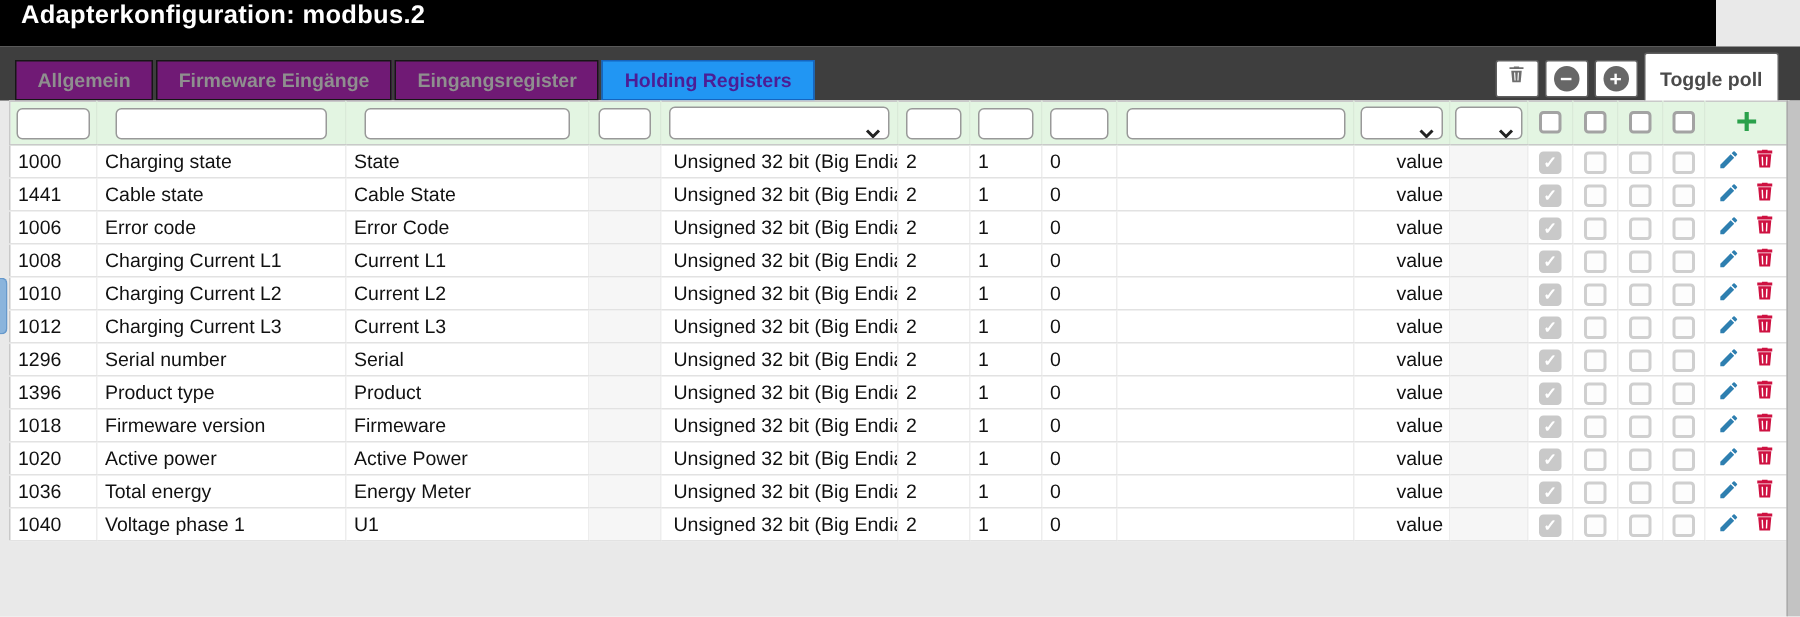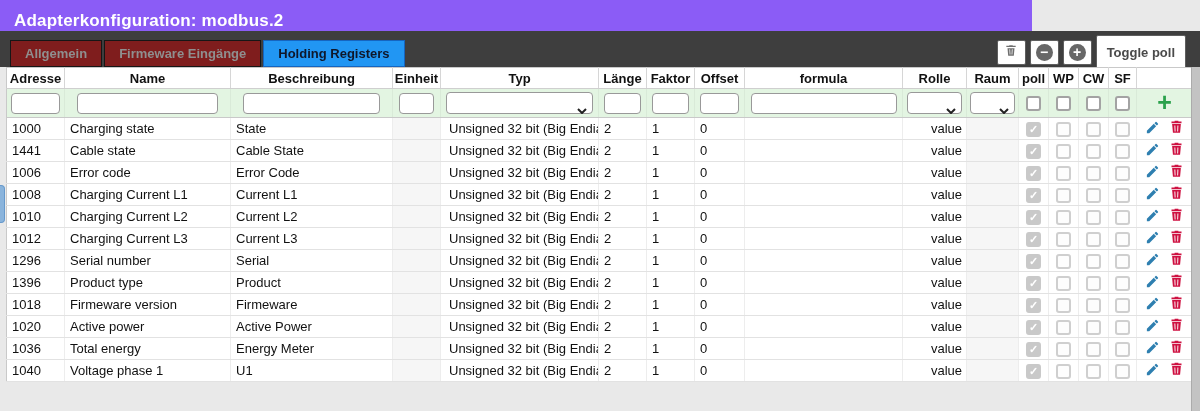--- a/index.html
+++ b/index.html
@@ -1,32 +1,32 @@
 <!DOCTYPE html>
 <html><head>
 <meta charset="utf-8">
 <style>
   * { margin:0; padding:0; box-sizing:border-box; }
   html,body { width:1200px; height:411px; overflow:hidden; background:#e9e9e9;
               font-family:"Liberation Sans", sans-serif; }
   .app { position:relative; width:1200px; height:411px; }
 
   
-  .titlebar { position:absolute; top:0; left:0; width:1032px; height:31px;
-              background:#8b5cf6; display:flex; align-items:flex-end; padding-left:14px; }
+  .titlebar { position:absolute; top:0; left:0; width:1144px; height:31px;
+              background:#000000; display:flex; align-items:flex-start; padding-left:14px; }
   .titlebar .title { color:#fff; font-size:17px; font-weight:bold; letter-spacing:.2px; }
 
   
   .tabbar { position:absolute; top:31px; left:0; width:1200px; height:36px;
             background:#3e3e3e; display:flex; align-items:flex-end; }
   .tabs { display:flex; align-items:flex-end; margin-left:10px; height:100%; }
-  .tab { height:27px; margin:0 2px 0 0; padding:0 14px; background:#7f1d1d;
+  .tab { height:27px; margin:0 2px 0 0; padding:0 14px; background:#701a75;
          border:1px solid #161616; color:#8f8f8f; font-size:13px; font-weight:bold;
          display:flex; align-items:center; cursor:pointer; white-space:nowrap; }
-  .tab.active { background:#2196f3; border-color:#1565c0; color:#0f172a; }
+  .tab.active { background:#2196f3; border-color:#1565c0; color:#4c1d95; }
 
   .tb-toolbar { margin-left:auto; margin-right:14px; height:100%;
                 display:flex; align-items:center; padding-top:6px; }
   .tb-btn { height:25px; min-width:29px; margin-left:4px; background:#fff;
             border:1px solid #5e5e5e; border-radius:2px; display:flex;
             align-items:center; justify-content:center; cursor:pointer;
             font-family:"Liberation Sans", sans-serif; }
   .tb-btn.text { padding:16px 10px; font-size:13px; font-weight:bold; color:#4a4a4a; }
   .circle-ic { width:17px; height:17px; border-radius:50%; background:#676767;
                color:#fff; font-size:14px; font-weight:bold; line-height:16px;
@@ -84,20 +84,21 @@
 <div class="app">
 
   <div class="titlebar">
     <span class="title">Adapterkonfiguration: modbus.2</span>
   </div>
 
   <div class="tabbar">
     <div class="tabs">
       <div class="tab">Allgemein</div>
       <div class="tab">Firmeware Eingänge</div>
+      <div class="tab">Eingangsregister</div>
       <div class="tab active">Holding Registers</div>
     </div>
     <div class="tb-toolbar">
       <div class="tb-btn">
         <span>
           <svg width="14" height="15" viewBox="0 0 24 24">
               <path fill="#6e6e6e" d="M9 3v1H4v2h16V4h-5V3H9zM6 8l1.2 13h9.6L18 8H6zm3.2 2h1.3l.5 9h-1.3l-.5-9zm4.3 0h1.3l-.5 9h-1.3l.5-9z"></path>
             </svg>
         </span>
       </div>
@@ -125,38 +126,20 @@
           <col style="width:158px">
         <col style="width:64px">
           <col style="width:52px">
           <col style="width:30px">
         <col style="width:30px">
           <col style="width:30px">
           <col style="width:28px">
         <col style="width:56px">
       </colgroup>
       <thead>
-        <tr>
-          <th>Adresse</th>
-          <th>Name</th>
-          <th>Beschreibung</th>
-          <th>Einheit</th>
-          <th>Typ</th>
-          <th>Länge</th>
-          <th>Faktor</th>
-          <th>Offset</th>
-          <th>formula</th>
-          <th>Rolle</th>
-          <th>Raum</th>
-          <th>poll</th>
-          <th>WP</th>
-          <th>CW</th>
-          <th>SF</th>
-          <th></th>
-        </tr>
         <tr class="filter-row">
           <td><input class="f-input" value="" style=""></td>
           <td><input class="f-input" value="" style=""></td>
           <td><input class="f-input" value="" style=""></td>
           <td><input class="f-input" style="width: 76%;" value=""></td>
           <td>
             <span class="sel-wrap" style="width:94%">
               <select><option></option></select>
               <span class="chev"><svg width="10" height="6" viewBox="0 0 10 6">
                     <path d="M1 1l4 4 4-4" stroke="#222" stroke-width="2" fill="none"></path>

